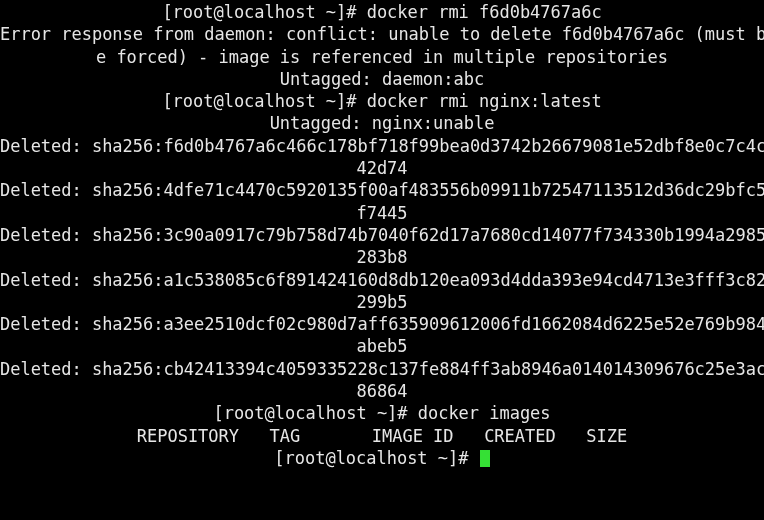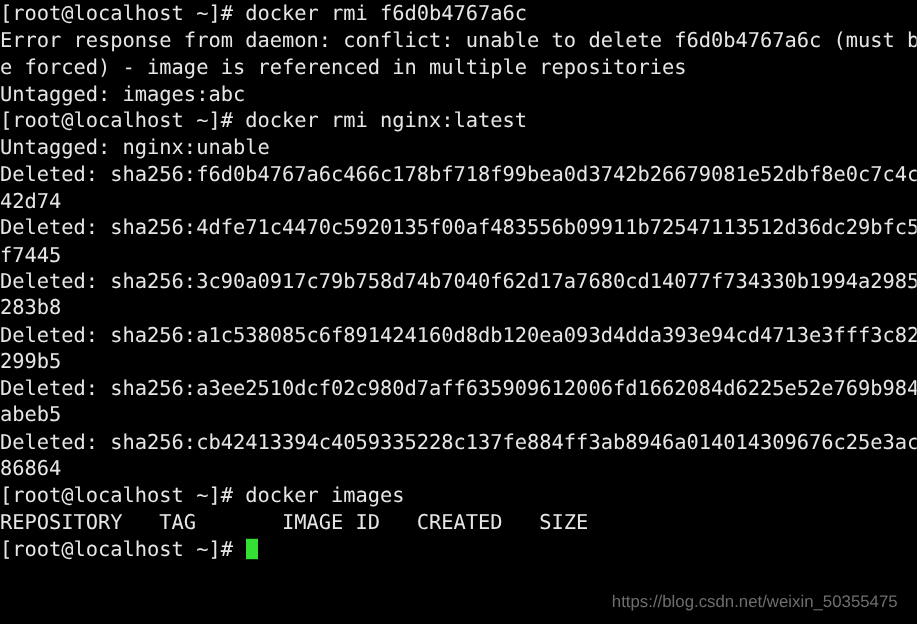--- a/index.html
+++ b/index.html
@@ -57,39 +57,38 @@
     font-family: "Liberation Sans", "DejaVu Sans", sans-serif;
     font-size: 14px;
     color: #6e6e6e;
     letter-spacing: 0px;
     white-space: pre;
   }
 </style>
 </head>
 <body>
 
-<div id="terminal" style="background: rgb(0, 0, 0);">
+<div id="terminal" style="background: rgb(0, 0, 0); text-align: center;">
   <div id="screen">
       <div class="line">[root@localhost ~]# docker rmi f6d0b4767a6c</div>
       <div class="line">Error response from daemon: conflict: unable to delete f6d0b4767a6c (must b</div>
       <div class="line">e forced) - image is referenced in multiple repositories</div>
-      <div class="line">Untagged: images:abc</div>
+      <div class="line">Untagged: daemon:abc</div>
       <div class="line">[root@localhost ~]# docker rmi nginx:latest</div>
       <div class="line">Untagged: nginx:unable</div>
       <div class="line">Deleted: sha256:f6d0b4767a6c466c178bf718f99bea0d3742b26679081e52dbf8e0c7c4c</div>
       <div class="line">42d74</div>
       <div class="line">Deleted: sha256:4dfe71c4470c5920135f00af483556b09911b72547113512d36dc29bfc5</div>
       <div class="line">f7445</div>
       <div class="line">Deleted: sha256:3c90a0917c79b758d74b7040f62d17a7680cd14077f734330b1994a2985</div>
       <div class="line">283b8</div>
       <div class="line">Deleted: sha256:a1c538085c6f891424160d8db120ea093d4dda393e94cd4713e3fff3c82</div>
       <div class="line">299b5</div>
       <div class="line">Deleted: sha256:a3ee2510dcf02c980d7aff635909612006fd1662084d6225e52e769b984</div>
       <div class="line">abeb5</div>
       <div class="line">Deleted: sha256:cb42413394c4059335228c137fe884ff3ab8946a014014309676c25e3ac</div>
       <div class="line">86864</div>
       <div class="line">[root@localhost ~]# docker images</div>
       <div class="line">REPOSITORY   TAG       IMAGE ID   CREATED   SIZE</div>
       <div class="line prompt-line"><span>[root@localhost ~]# </span><span class="cursor" style="background: rgb(53, 224, 53);"></span></div>
     </div>
 
-  <div id="watermark">https://blog.csdn.net/weixin_50355475</div>
 </div>
 
 </body></html>

